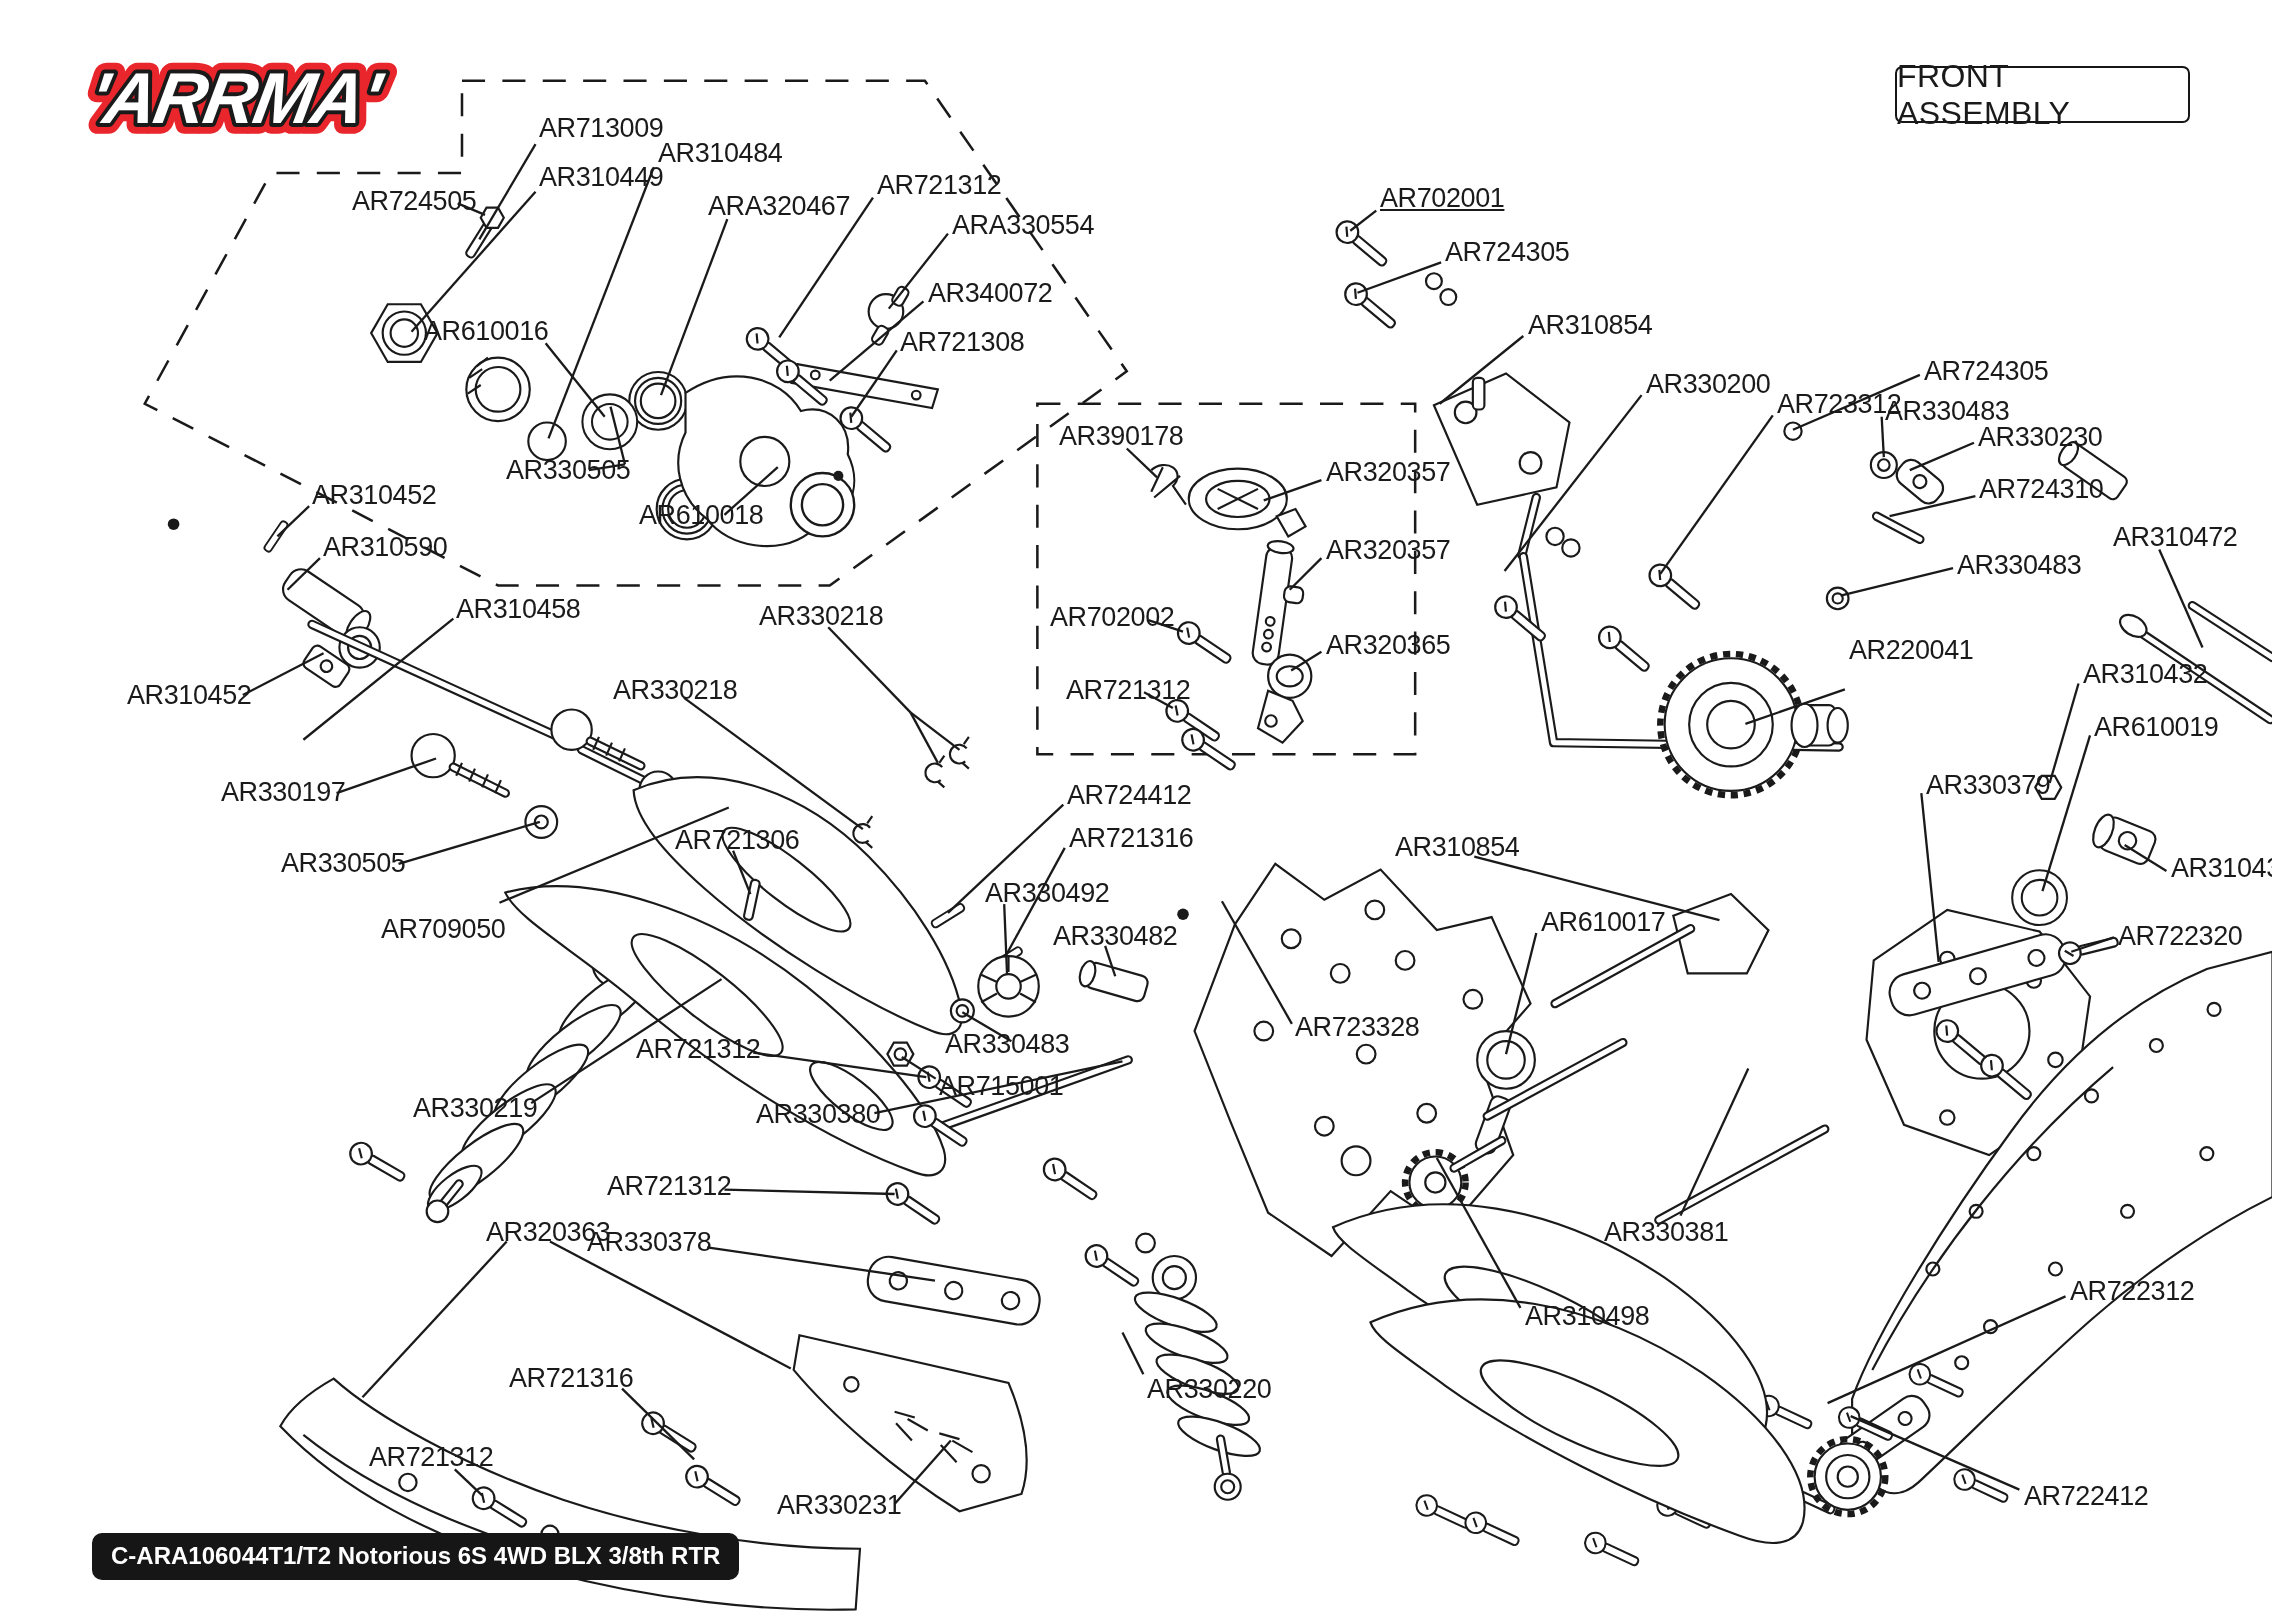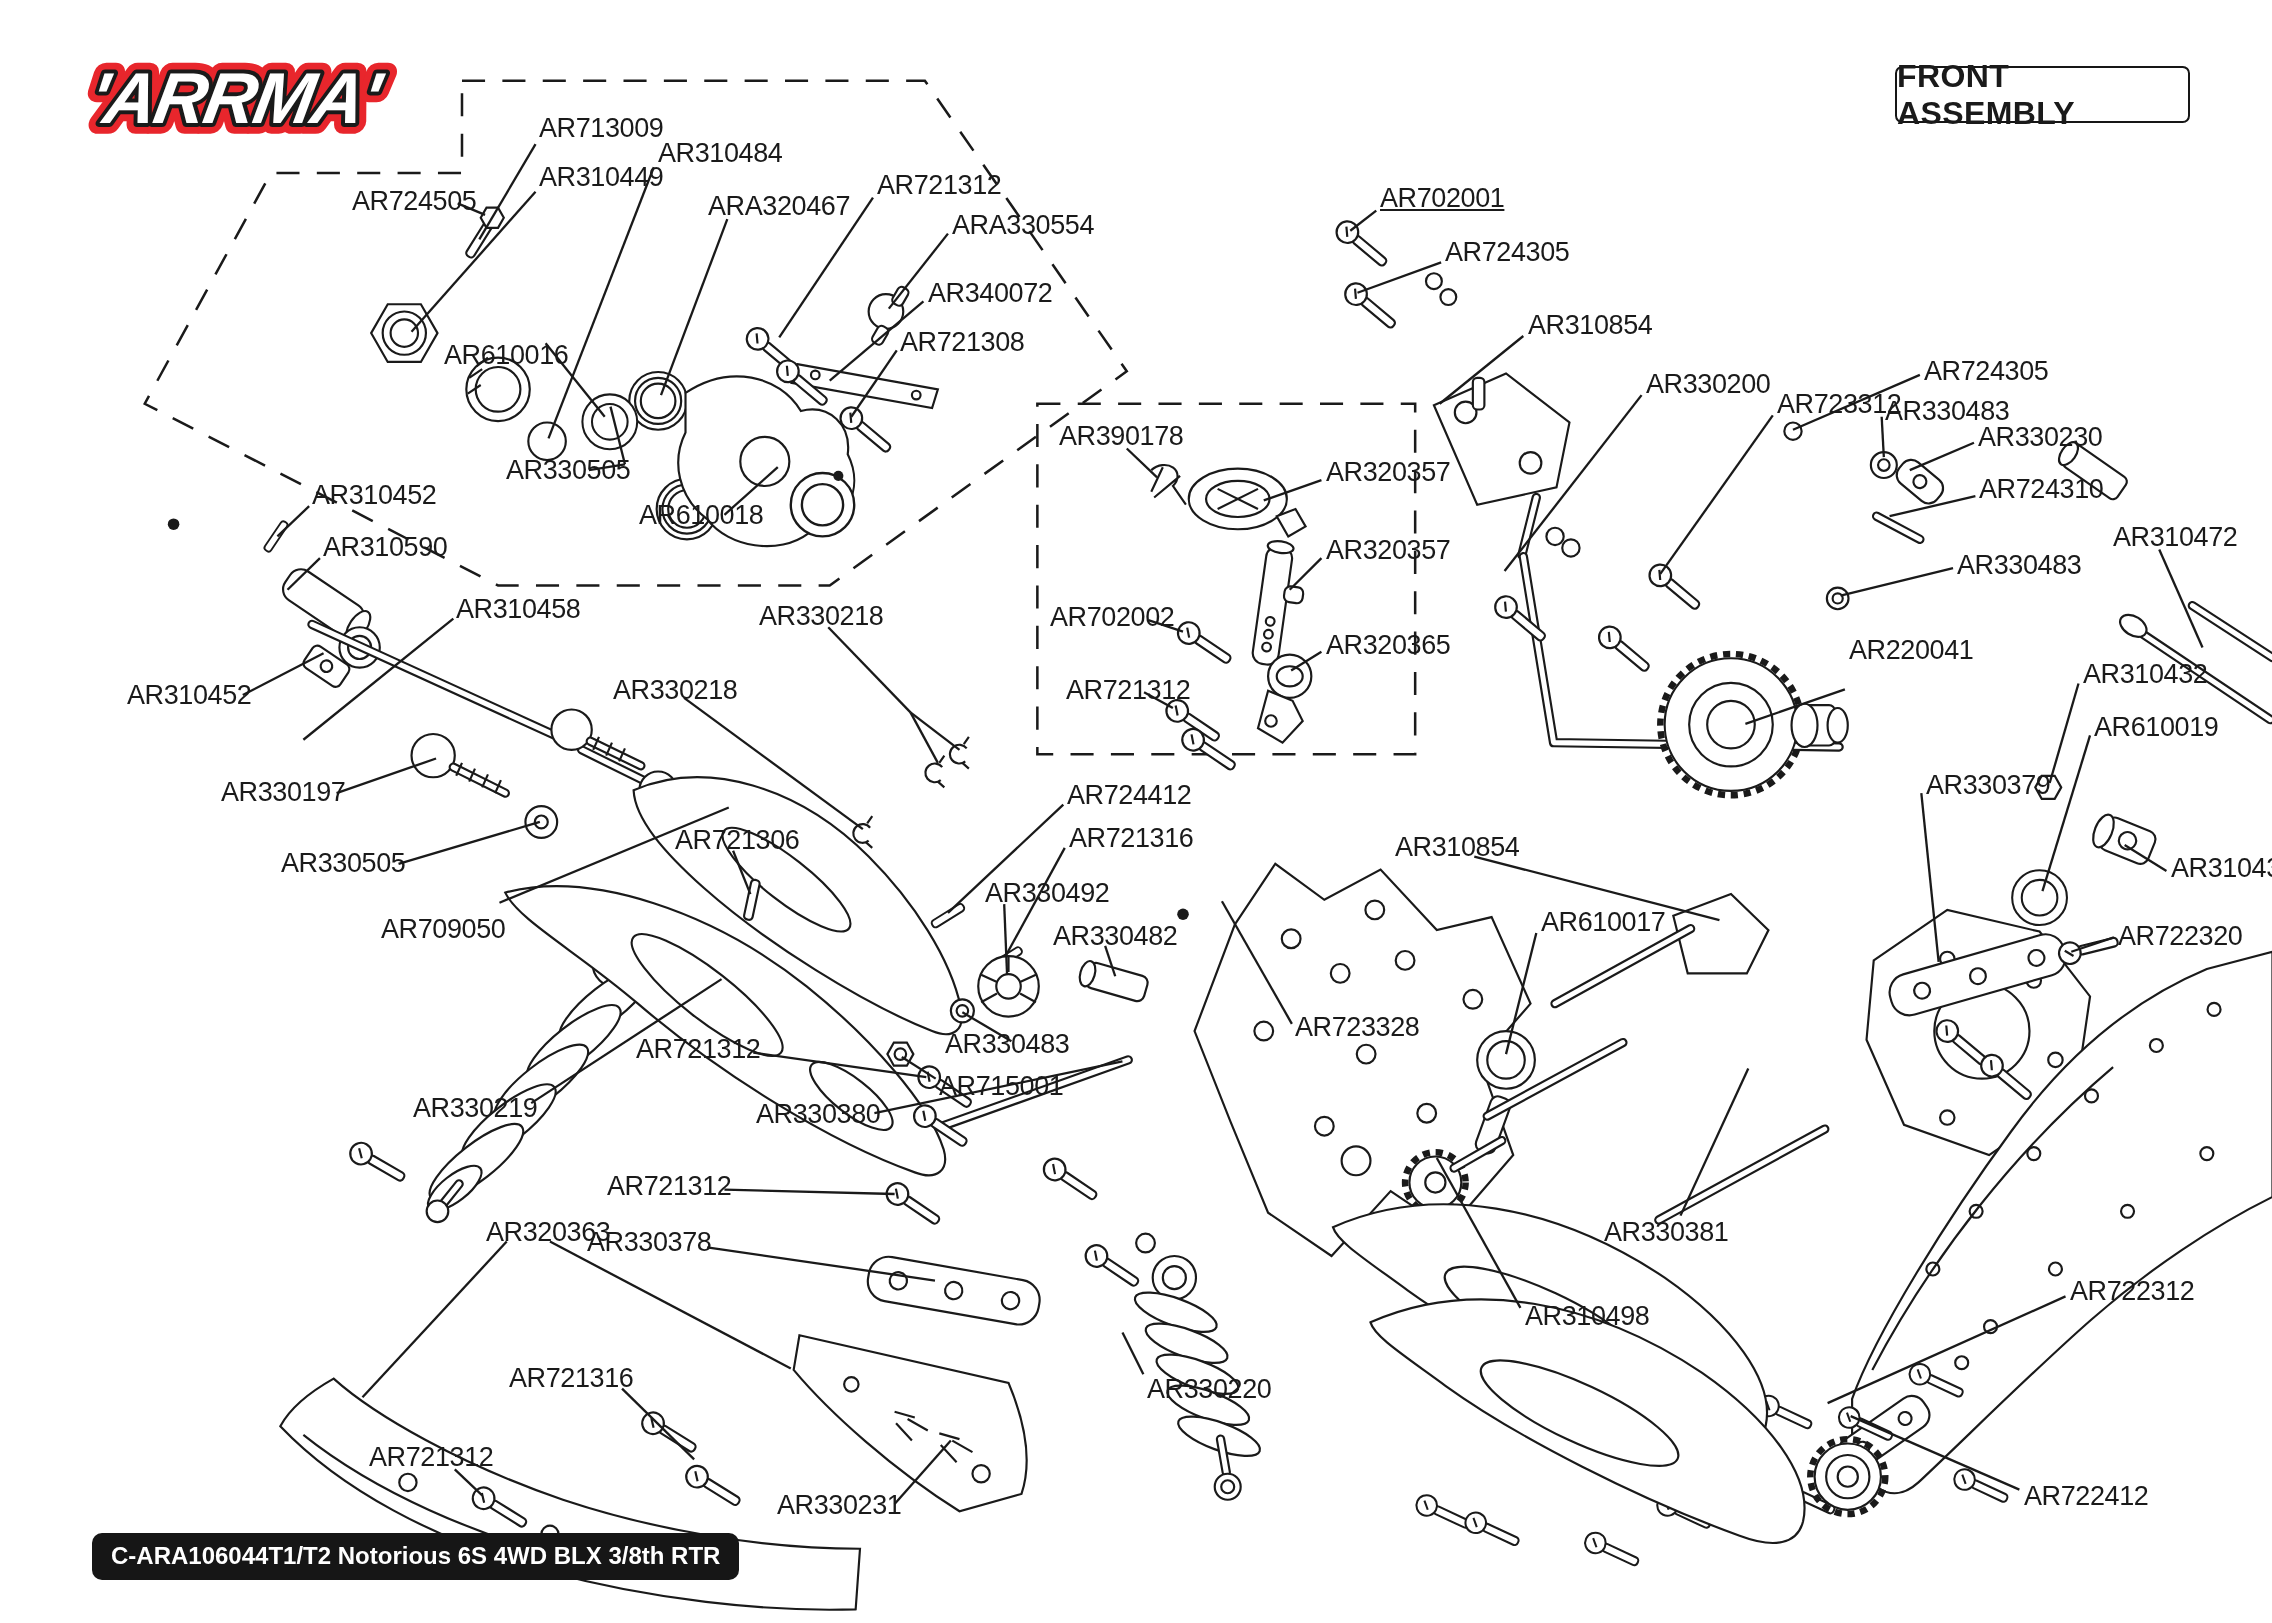--- a/index.html
+++ b/index.html
@@ -12,21 +12,21 @@
   .leader{stroke:#1a1a1a;stroke-width:3.2;fill:none;}
   .pw{fill:#ffffff;stroke:#1a1a1a;stroke-width:3;}
   .pl{fill:none;stroke:#1a1a1a;stroke-width:3;}
   .dot{fill:#1a1a1a;stroke:none;}
   .rodo{fill:none;stroke:#1a1a1a;stroke-width:13;stroke-linecap:round;stroke-linejoin:round;}
   .rodi{fill:none;stroke:#ffffff;stroke-width:7;stroke-linecap:round;stroke-linejoin:round;}
   .teeth{fill:none;stroke:#1a1a1a;stroke-width:9;stroke-dasharray:10 8;}
   .dash{fill:none;stroke:#1a1a1a;stroke-width:3.5;stroke-dasharray:32 24;}
   #title-box{position:absolute;left:1895px;top:66px;width:291px;height:53px;border:2.9px solid #161616;
              border-radius:7.2px;display:flex;align-items:center;justify-content:center;
-             font-size:32px;font-weight:bold;letter-spacing:0.4px;background:#fff;}
+             font-size:32px;font-weight:normal;letter-spacing:0.4px;background:#fff;}
   #footer-badge{position:absolute;left:92px;top:1533px;background:#161616;color:#fff;
                 border-radius:10px;padding:9.4px 19px;font-size:24px;font-weight:bold;}
   #logo{position:absolute;left:72px;top:45px;}
 </style>
 </head>
 <body>
 
 <div id="canvas">
 
   <svg id="art" width="2273" height="1623" viewBox="0 0 3151 2251">
@@ -456,21 +456,21 @@
   <div id="labels">
       <div class="plabel" style="left: 539px; top: 115px;">AR713009</div>
       <div class="plabel" style="left: 539px; top: 164px;">AR310449</div>
       <div class="plabel" style="left: 658px; top: 140px;">AR310484</div>
       <div class="plabel" style="left: 352px; top: 188px; text-align: right;">AR724505</div>
       <div class="plabel" style="left: 708px; top: 193px;">ARA320467</div>
       <div class="plabel" style="left: 877px; top: 172px;">AR721312</div>
       <div class="plabel" style="left: 952px; top: 212px;">ARA330554</div>
       <div class="plabel" style="left: 928px; top: 280px;">AR340072</div>
       <div class="plabel" style="left: 900px; top: 329px;">AR721308</div>
-      <div class="plabel" style="left: 424px; top: 342px; margin-left: 20px;">AR610016</div>
+      <div class="plabel" style="left: 424px; top: 318px;">AR610016</div>
       <div class="plabel" style="left: 506px; top: 457px;">AR330505</div>
       <div class="plabel" style="left: 639px; top: 502px;">AR610018</div>
       <div class="plabel" style="left: 312px; top: 482px;">AR310452</div>
       <div class="plabel" style="left: 323px; top: 534px;">AR310590</div>
       <div class="plabel" style="left: 456px; top: 596px;">AR310458</div>
       <div class="plabel" style="left: 759px; top: 603px;">AR330218</div>
       <div class="plabel" style="left: 613px; top: 677px;">AR330218</div>
       <div class="plabel" style="left: 127px; top: 682px;">AR310452</div>
       <div class="plabel" style="left: 221px; top: 779px;">AR330197</div>
       <div class="plabel" style="left: 281px; top: 850px;">AR330505</div>

